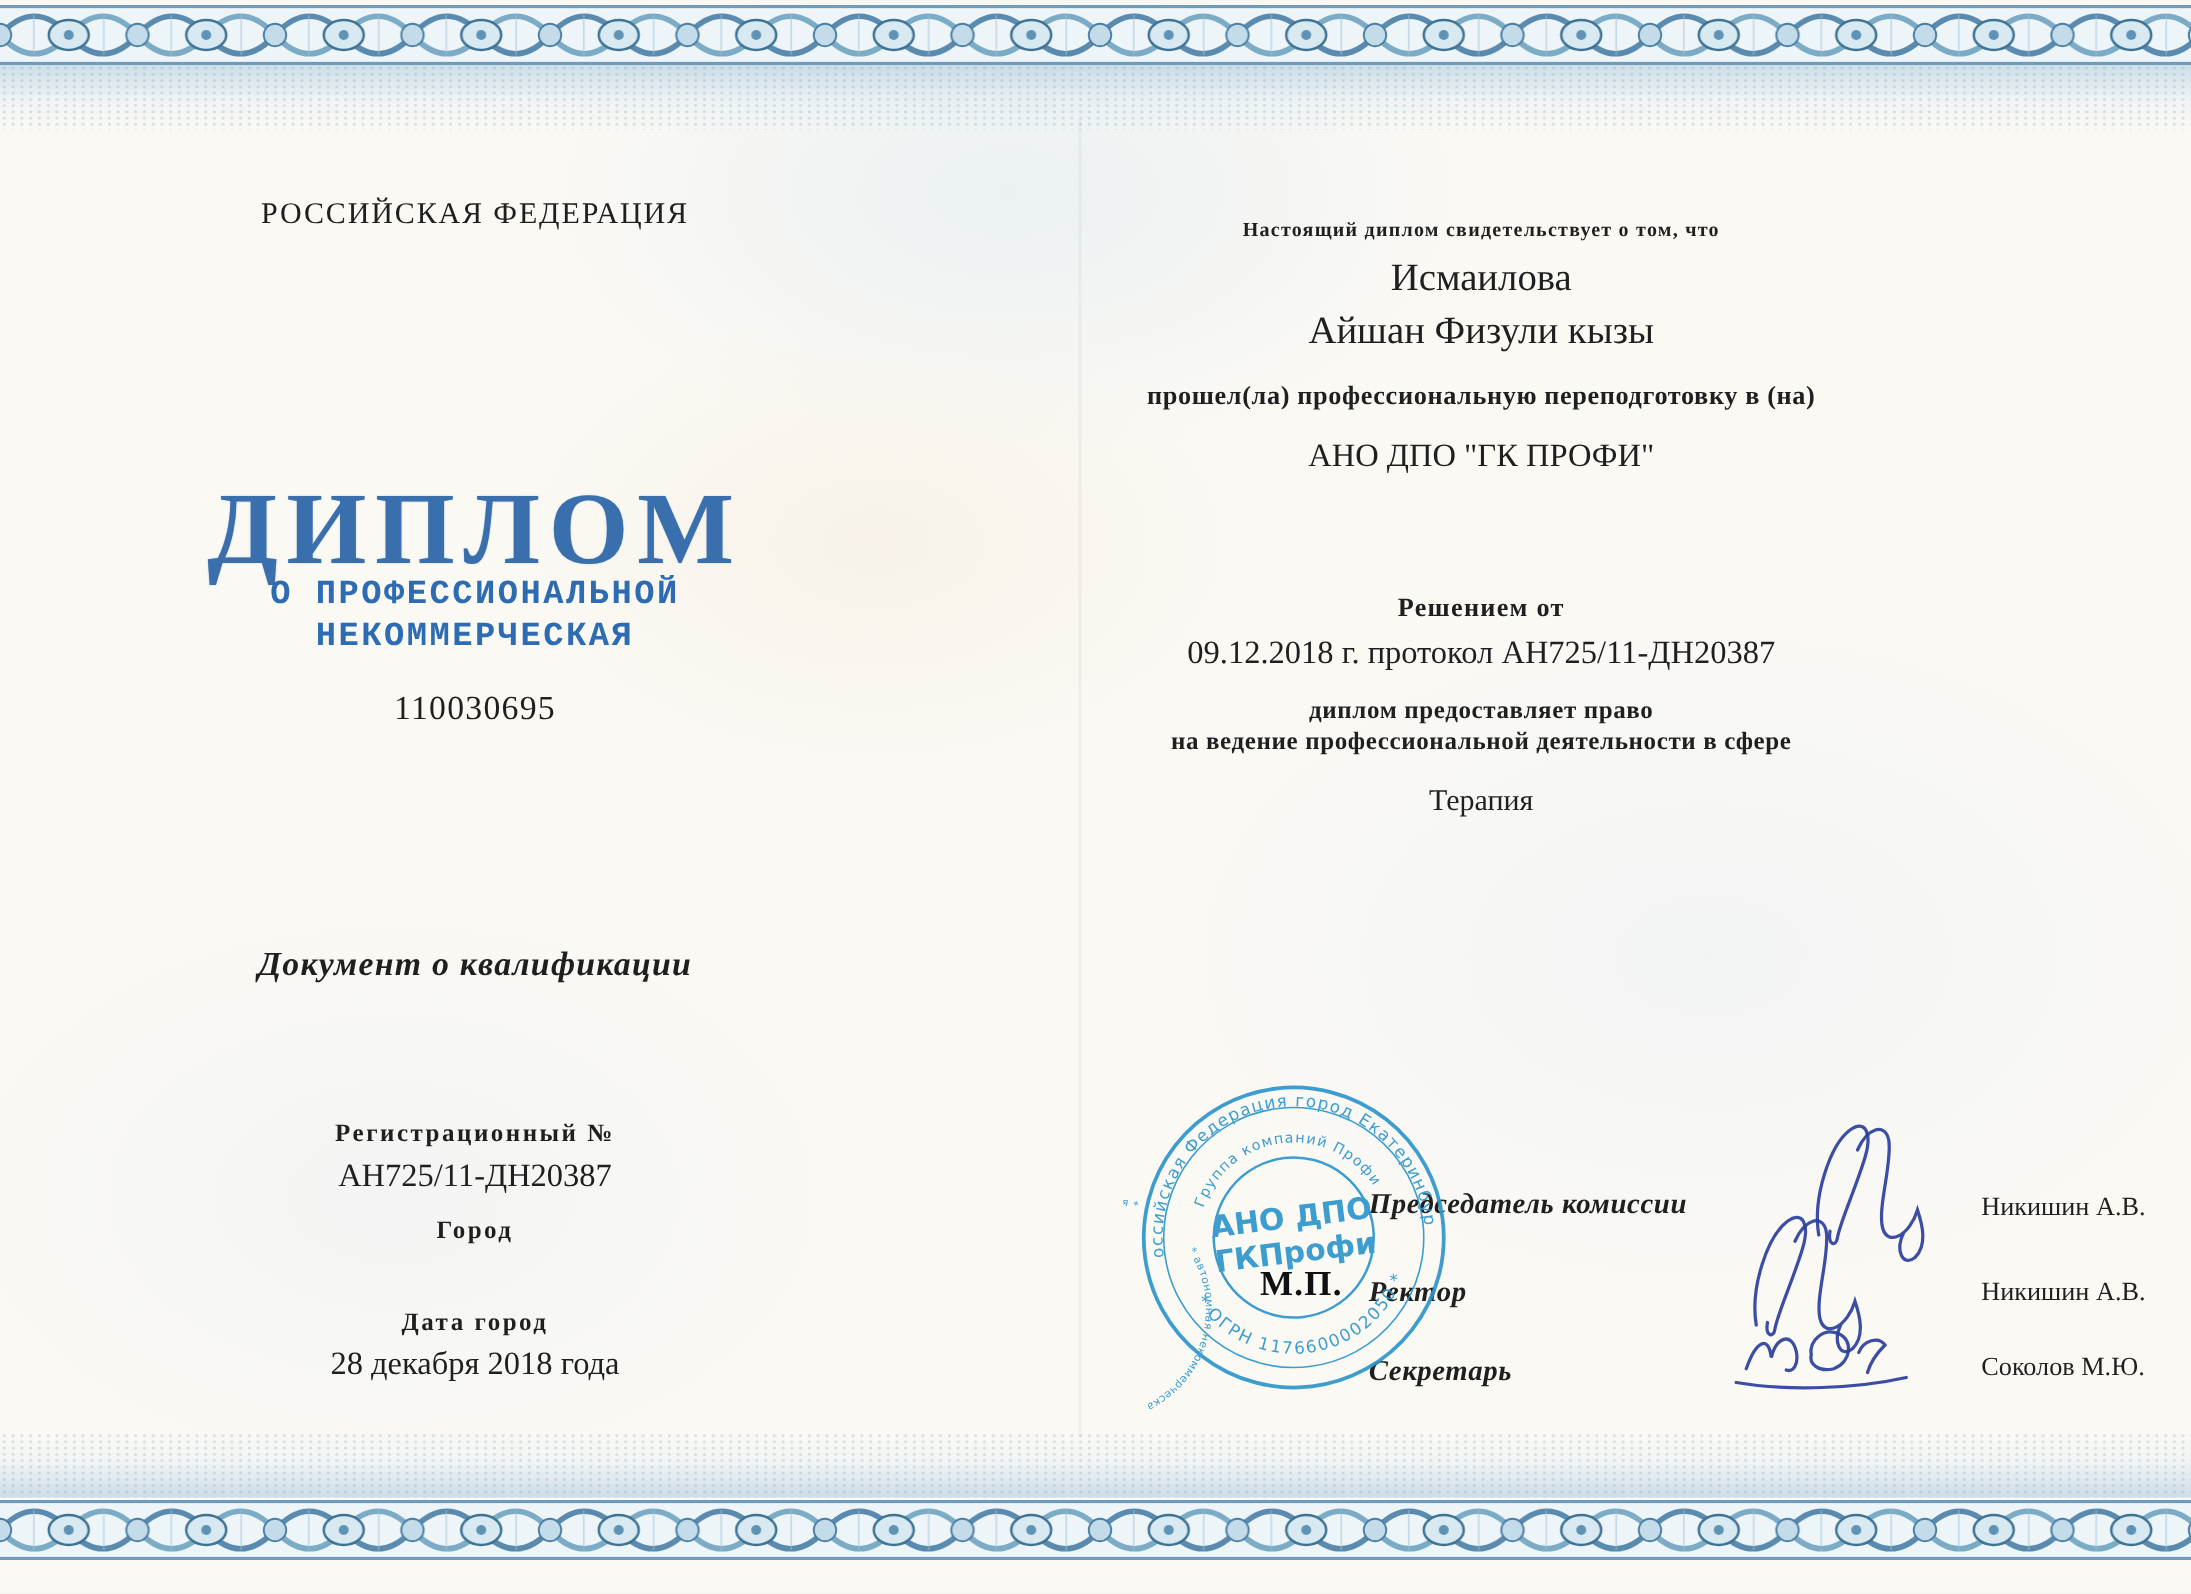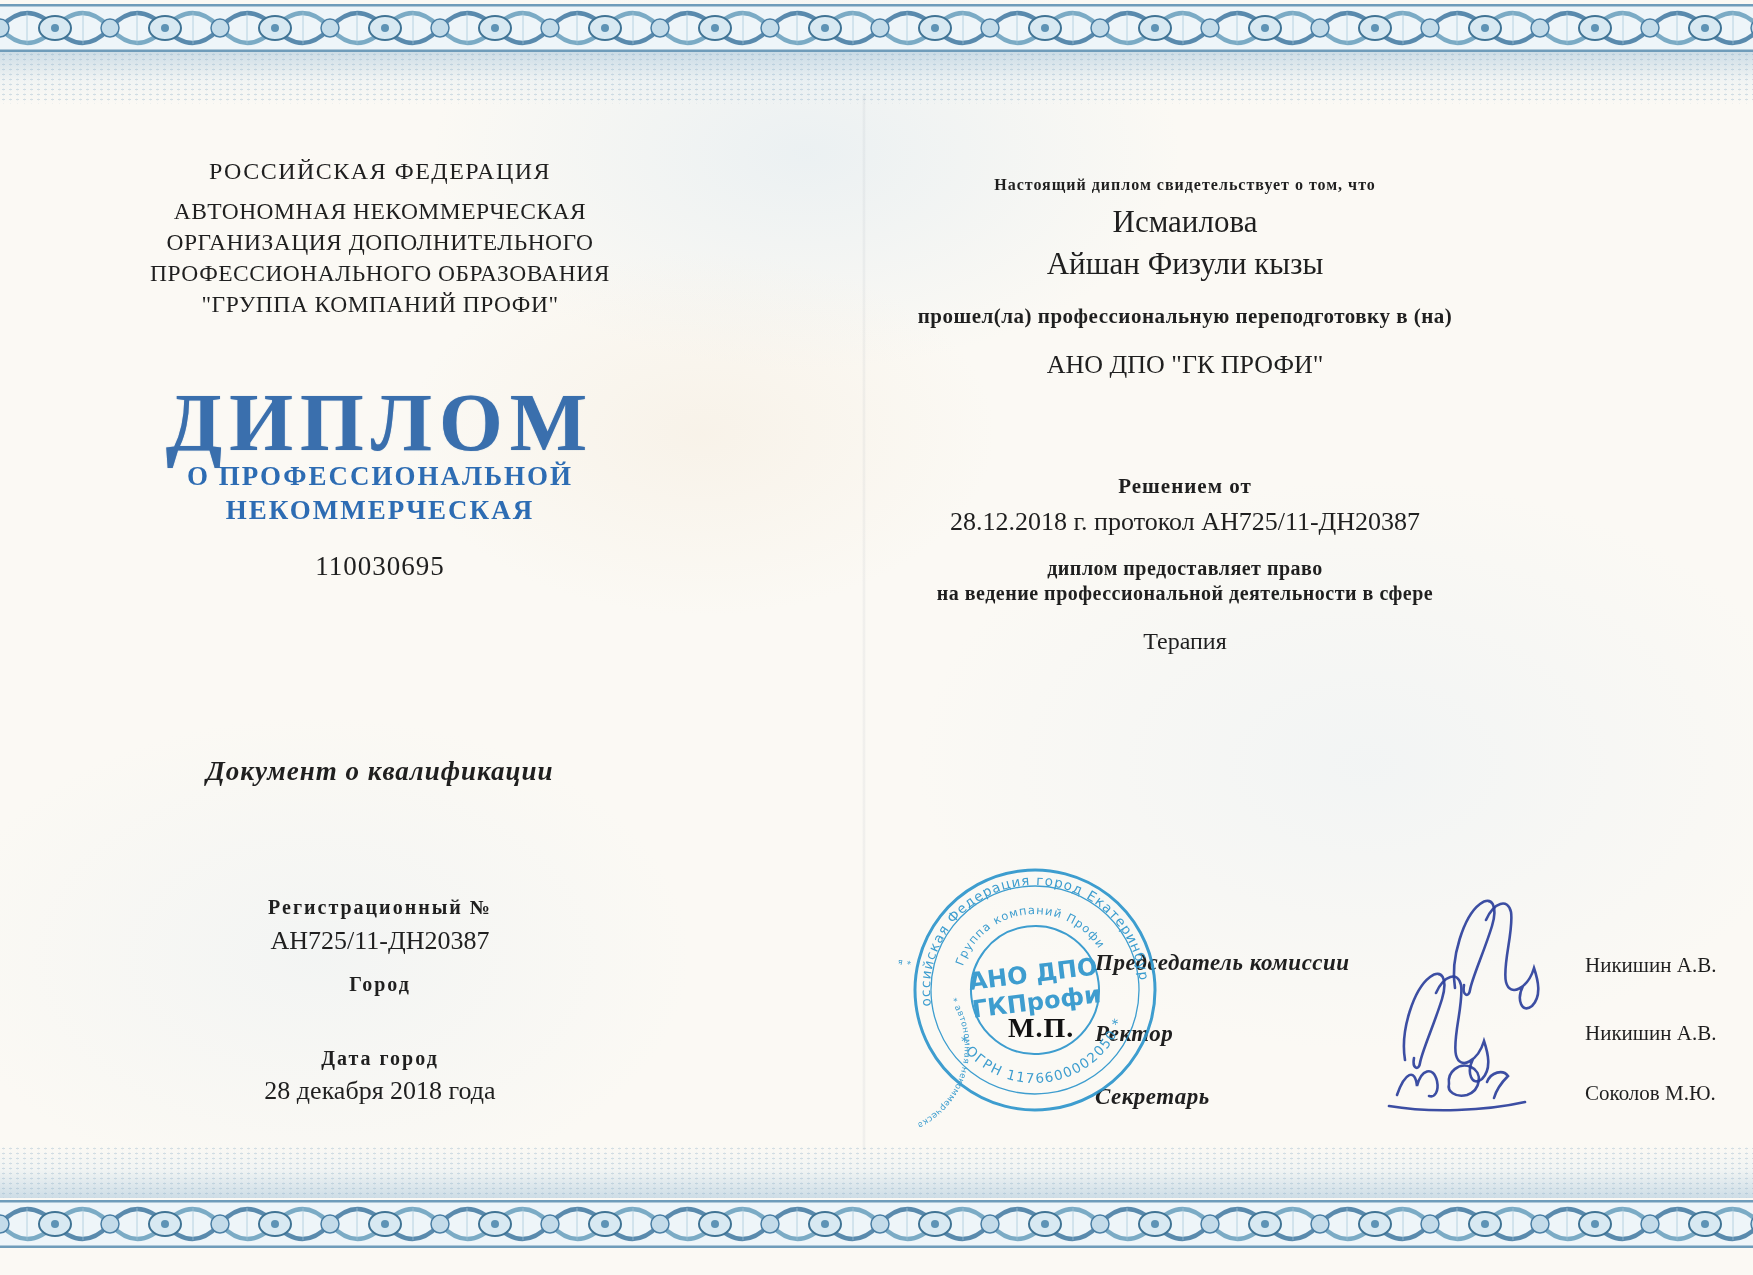--- a/index.html
+++ b/index.html
@@ -35,21 +35,21 @@
     left:862px;top:95px;width:4px;height:1055px;
     background:linear-gradient(to right, rgba(150,160,172,0), rgba(150,160,172,.14), rgba(150,160,172,0));
   }
   .country{left:90px;top:158px;width:580px;font-size:24px;letter-spacing:1.5px;}
   .org-block{left:90px;top:196px;width:580px;font-size:23.5px;line-height:31px;letter-spacing:.5px;}
   .title{
     left:90px;top:376px;width:580px;font-size:82px;font-weight:bold;
     color:#3a6fad;letter-spacing:7px;
     text-shadow:0 0 1px rgba(58,111,173,.5);
   }
-  .subtitle{left:90px;width:580px;font-size:27px;font-weight:bold;color:#2d6cb3;letter-spacing:2px;}
+  .subtitle{left:90px;width:580px;font-size:27px;font-weight:bold;color:#2d6cb3;letter-spacing:2px;font-family:Liberation Mono, monospace;}
   .subtitle1{top:461px;} .subtitle2{top:495px;}
   .number{left:90px;top:551px;width:580px;font-size:27px;letter-spacing:1px;}
   .qual-note{left:90px;top:756px;width:580px;font-size:27px;font-style:italic;font-weight:bold;letter-spacing:1px;}
   .small-label{font-size:20px;font-weight:bold;letter-spacing:2px;}
   .value{font-size:26px;}
   .reg-label{left:90px;top:896px;width:580px;}
   .reg-value{left:90px;top:926px;width:580px;font-family:Liberation Serif, serif;}
   .city-label{left:90px;top:973px;width:580px;}
   .city-value{left:90px;top:1001px;width:580px;}
   .date-label{left:90px;top:1047px;width:580px;}
@@ -119,26 +119,20 @@
       </pattern>
     </defs>
     <rect width="1753" height="48" fill="url(#guilB)"></rect>
   </svg>
   <div class="abs speckle-bottom"></div>
 
   <div class="abs crease"></div>
 
   <div class="abs ctr country">РОССИЙСКАЯ ФЕДЕРАЦИЯ</div>
 
-  <div class="abs ctr org-block">
-    <div>АВТОНОМНАЯ НЕКОММЕРЧЕСКАЯ</div>
-    <div>ОРГАНИЗАЦИЯ ДОПОЛНИТЕЛЬНОГО</div>
-    <div>ПРОФЕССИОНАЛЬНОГО ОБРАЗОВАНИЯ</div>
-    <div>"ГРУППА КОМПАНИЙ ПРОФИ"</div>
-  </div>
 
   <div class="abs ctr title">ДИПЛОМ</div>
   <div class="abs ctr subtitle subtitle1">О ПРОФЕССИОНАЛЬНОЙ</div>
   <div class="abs ctr subtitle subtitle2">НЕКОММЕРЧЕСКАЯ</div>
 
   <div class="abs ctr number">110030695</div>
 
   <div class="abs ctr qual-note">Документ о квалификации</div>
 
   <div class="abs ctr small-label reg-label">Регистрационный №</div>
@@ -148,21 +142,21 @@
 
   <div class="abs ctr small-label date-label">Дата город</div>
   <div class="abs ctr value date-value">28 декабря 2018 года</div>
 
   <div class="abs ctr rcol intro">Настоящий диплом свидетельствует о том, что</div>
   <div class="abs ctr rcol surname">Исмаилова</div>
   <div class="abs ctr rcol holder">Айшан Физули кызы</div>
   <div class="abs ctr rcol passed">прошел(ла) профессиональную переподготовку в (на)</div>
   <div class="abs ctr rcol institution">АНО ДПО "ГК ПРОФИ"</div>
   <div class="abs ctr rcol decision-label">Решением от</div>
-  <div class="abs ctr rcol decision-value">28.12.2018 г. протокол АН725/11-ДН20387</div>
+  <div class="abs ctr rcol decision-value">09.12.2018 г. протокол АН725/11-ДН20387</div>
   <div class="abs ctr rcol grants2">на ведение профессиональной деятельности в сфере</div>
   <div class="abs ctr rcol grants1">диплом предоставляет право</div>
   <div class="abs ctr rcol field">Терапия</div>
 
   <div class="abs sig-role role1">Председатель комиссии</div>
   <div class="abs sig-person person1">Никишин А.В.</div>
 
   <div class="abs sig-role role2">Ректор</div>
   <div class="abs sig-person person2">Никишин А.В.</div>
 

